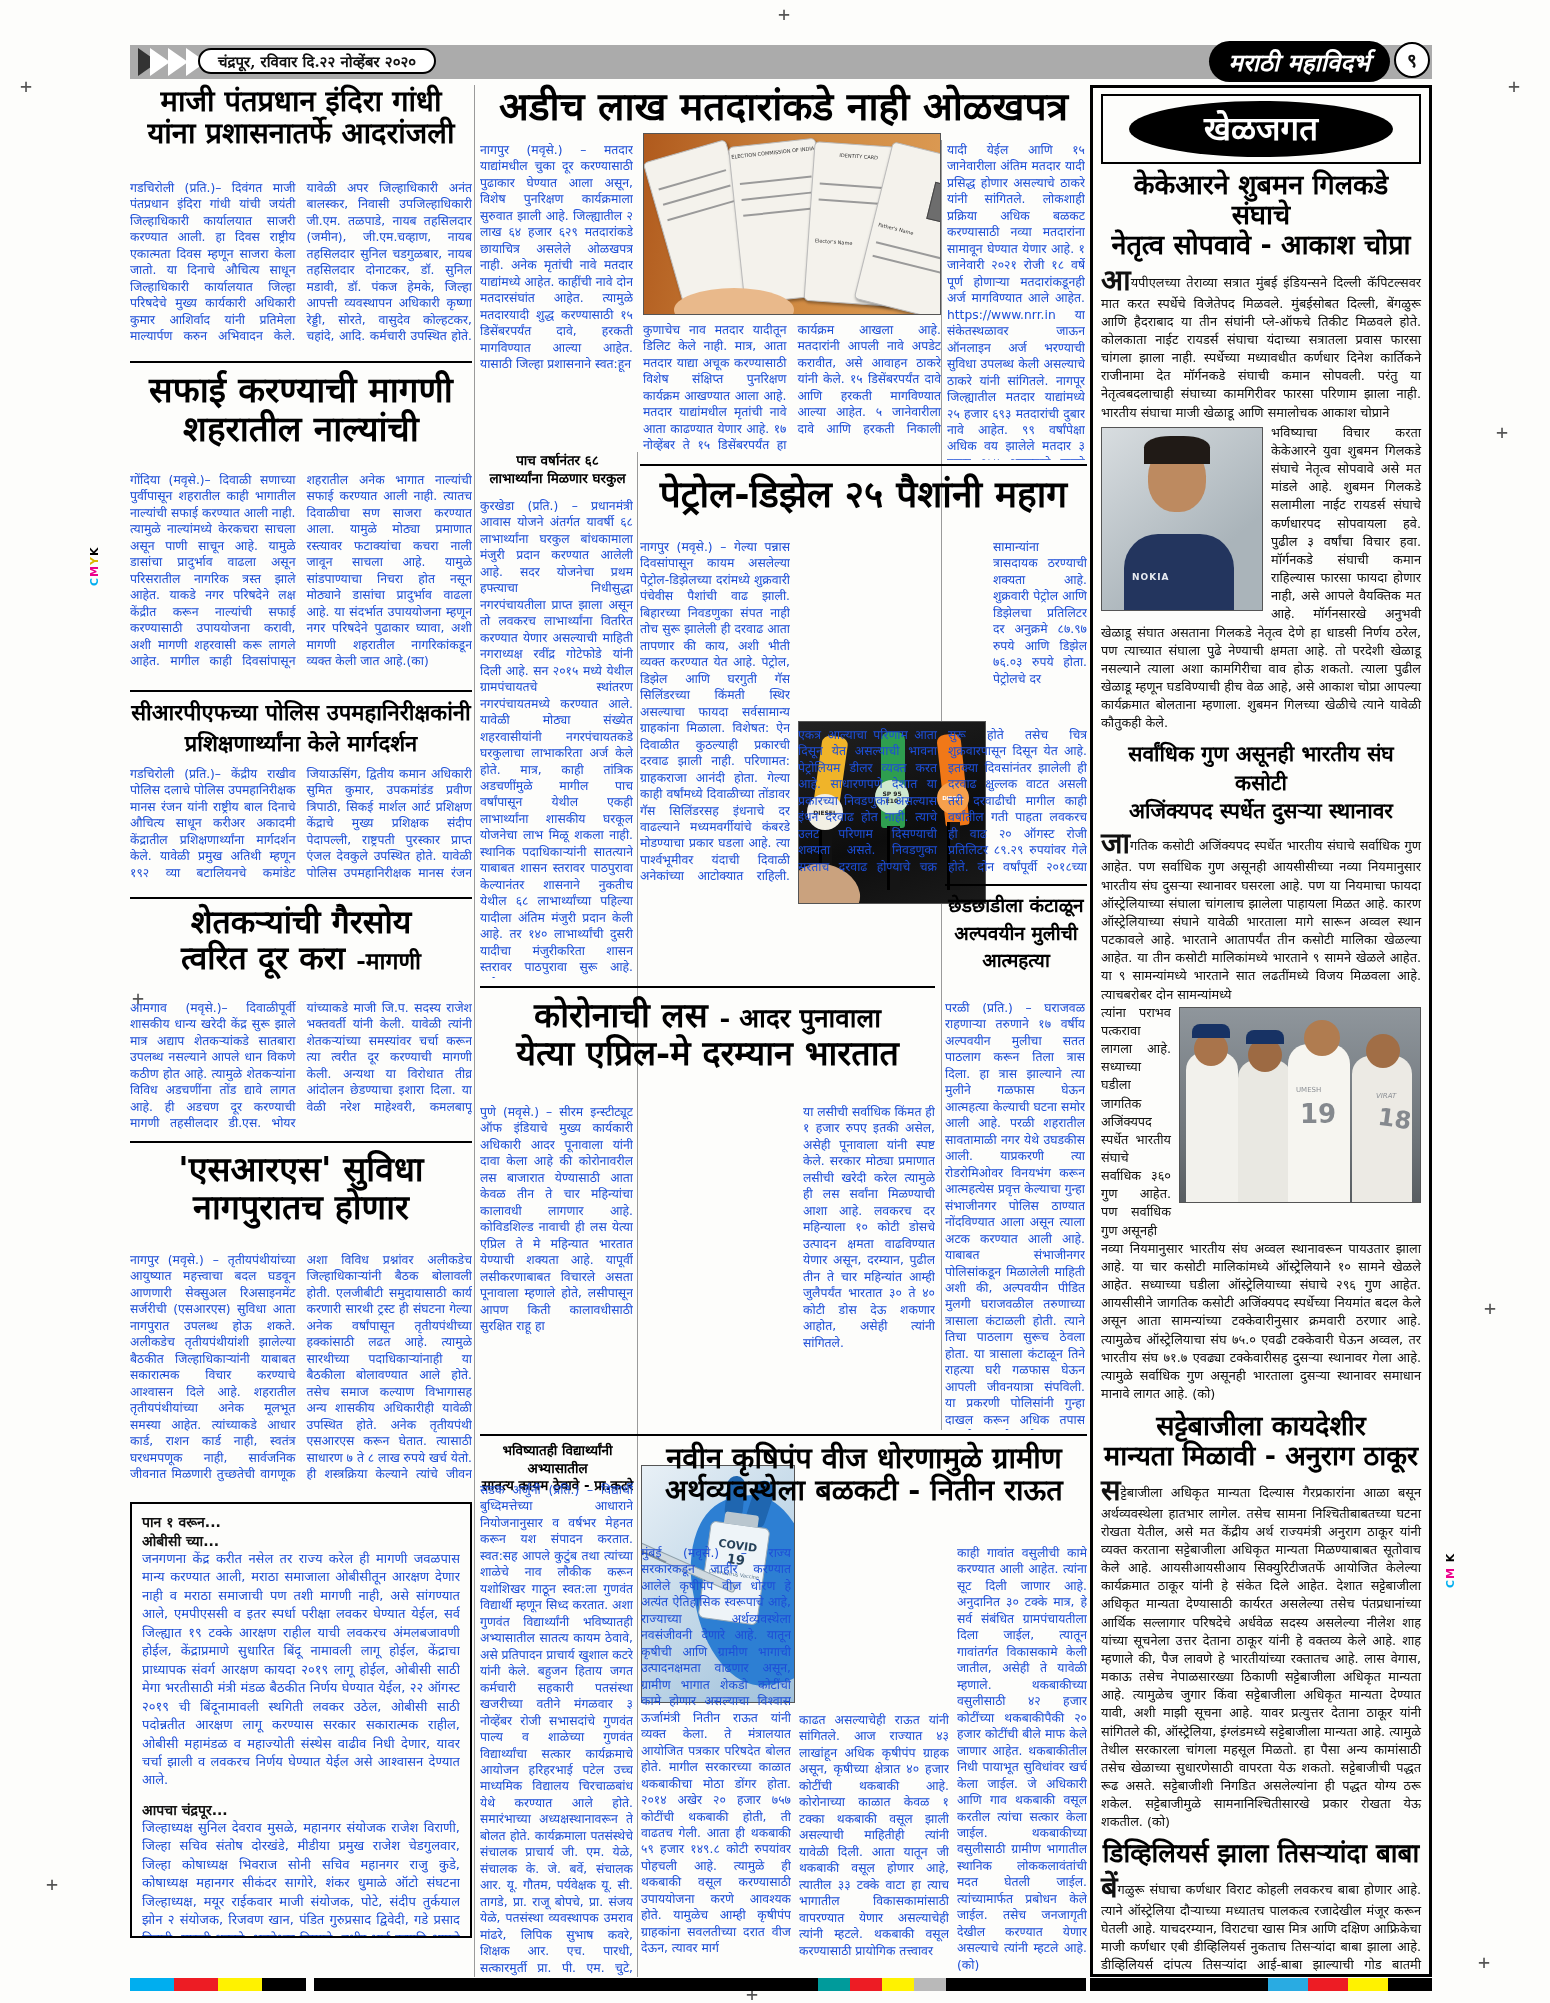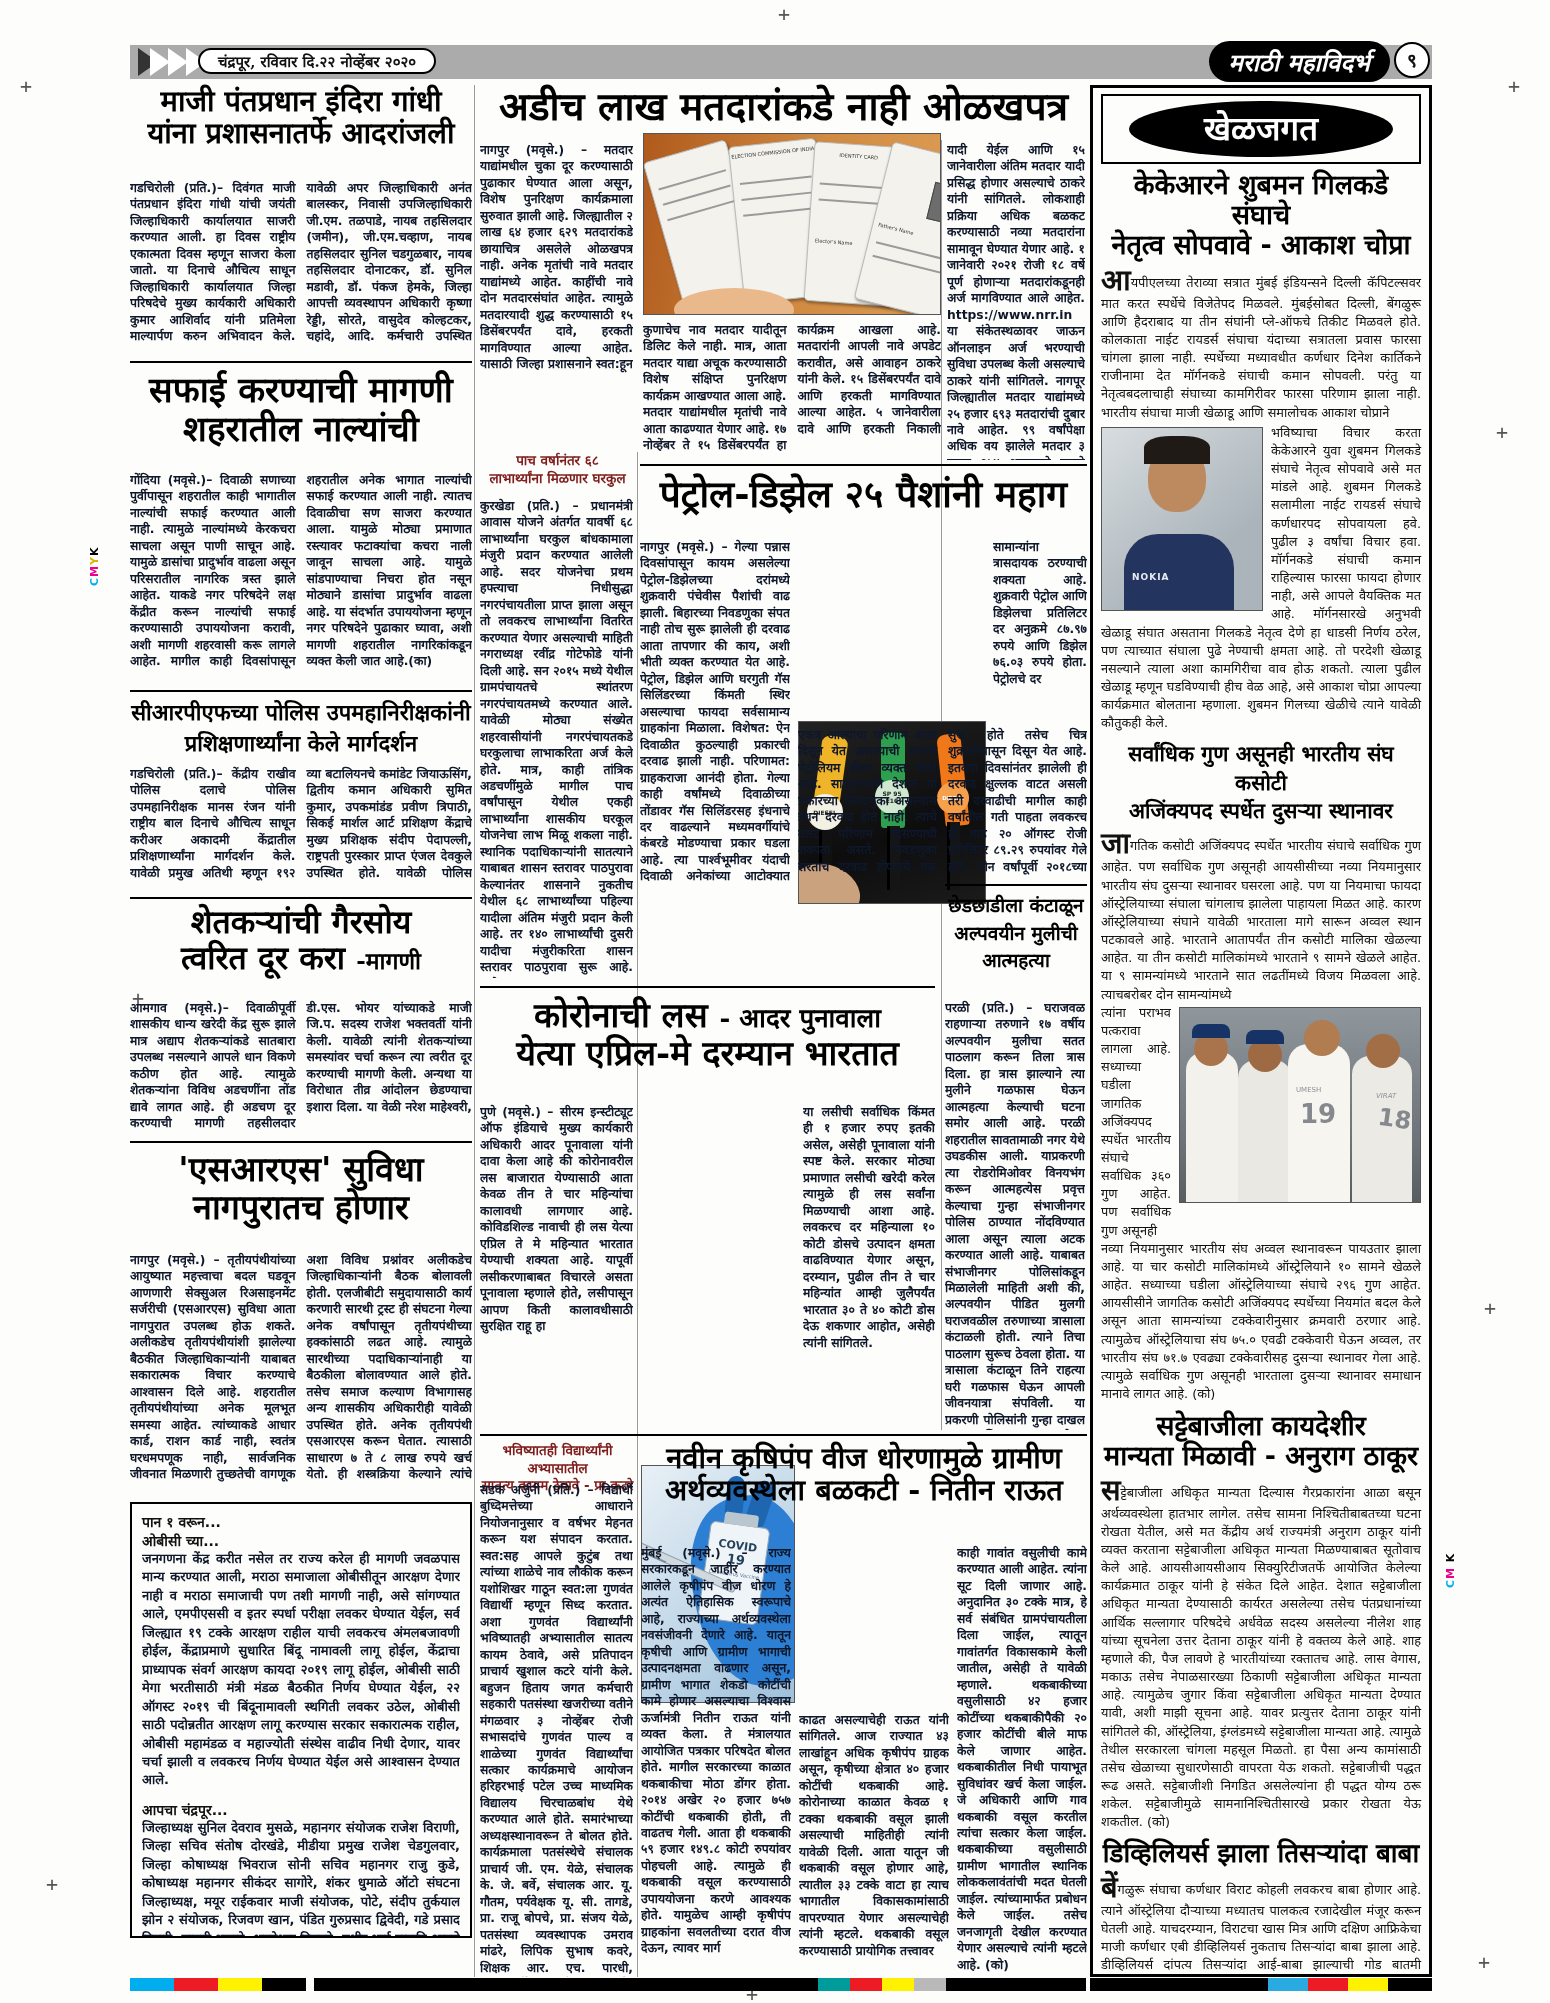--- a/index.html
+++ b/index.html
@@ -15,25 +15,25 @@
         border-radius:16px;padding:1px 18px;font-weight:bold;font-size:15px;
         font-family:"DejaVu Serif",serif;white-space:nowrap;}
   .pill-brand{position:absolute;right:42px;top:-4px;background:#000;color:#fff;border-radius:21px;
         padding:4px 20px;font-weight:bold;font-size:24px;font-family:"DejaVu Serif",serif;
         font-style:italic;white-space:nowrap;}
   .page-circ{position:absolute;right:2px;top:-3px;width:32px;height:32px;background:#fff;
         border:2px solid #000;border-radius:50%;text-align:center;line-height:32px;
         font-weight:bold;font-size:19px;font-family:"DejaVu Serif",serif;}
   
   .hd{font-family:"DejaVu Serif",serif;font-weight:bold;text-align:center;line-height:1.12;color:#000;}
-  .bd{font-size:12.3px;line-height:1.34;text-align:justify;overflow:hidden;color:#0f172a;font-weight:bold;}
+  .bd{font-size:12.3px;line-height:1.34;text-align:justify;overflow:hidden;color:#1d4ed8;}
   .cols2{column-count:2;column-gap:11px;}
   .rule{border-top:2px solid #000;height:0;}
   .vline{width:1px;background:#9a9a9a;}
-  .smallhd{font-weight:bold;text-align:center;font-size:13.5px;line-height:1.3;color:#7f1d1d;}
+  .smallhd{font-weight:bold;text-align:center;font-size:13.5px;line-height:1.3;color:#000000;}
   
   .sportsbox{left:1090px;top:85px;width:342px;height:1892px;border:3px solid #000;background:#fdfdfb;box-sizing:border-box;padding:6px 8px;overflow:hidden;}
   .bannerbox{border:2px solid #000;padding:5px;margin-bottom:6px;}
   .banner-ellipse{background:#000;border-radius:50%;width:86%;margin:0 auto;height:56px;
         color:#fff;text-align:center;line-height:56px;font-family:"DejaVu Serif",serif;
         font-weight:bold;font-size:33px;}
   .sp-bd{font-size:12.8px;line-height:1.42;text-align:justify;color:#101010;}
   .dc{font-size:29px;font-weight:bold;line-height:1;vertical-align:-3px;font-family:"DejaVu Serif",serif;}
   
   .photo{box-sizing:border-box;border:1px solid #555;overflow:hidden;position:relative;}

